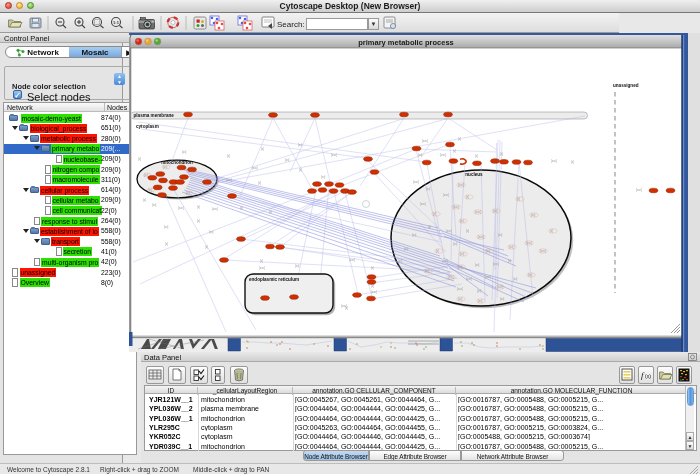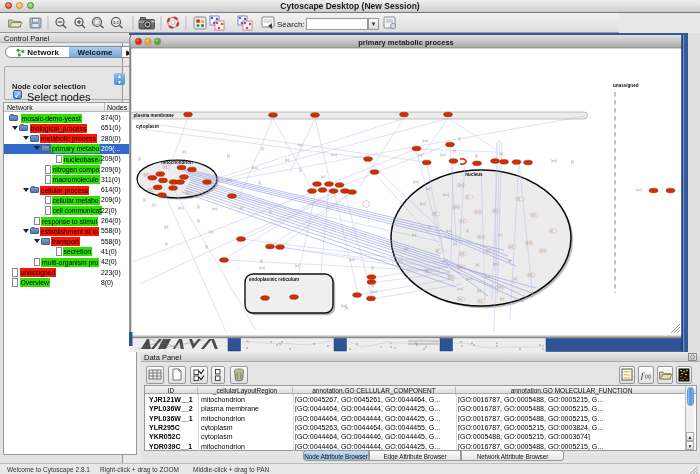--- a/index.html
+++ b/index.html
@@ -66,21 +66,21 @@
 .dc4{left:313px;width:170px;font-weight:normal;}
 #dpscroll{left:544px;top:34px;width:9px;height:64px;background:#f0f0f0;border-left:1px solid #bbb;}
 #dptabs{left:162px;top:98px;height:12px;font-size:6.4px;letter-spacing:-0.1px;}
 .dptab{position:absolute;top:0;height:11px;line-height:11px;text-align:center;background:linear-gradient(#fdfdfd,#e4e4e4);border:1px solid #9a9a9a;color:#111;white-space:nowrap;overflow:hidden;}
 
 #mdi{left:129px;top:33px;width:610px;height:319px;background:#e0e0e0;overflow:hidden;}
 </style>
 </head>
 <body>
 <div class="abs" id="titlebar">
-  <div class="title">Cytoscape Desktop (New Session)</div>
+  <div class="title">Cytoscape Desktop (New Browser)</div>
   <div class="abs tl" style="left:4.7px;background:radial-gradient(circle at 35% 30%,#ff9a8a,#e33325);border:0.5px solid #b2281d;"></div>
   <div class="abs tl" style="left:15.9px;background:radial-gradient(circle at 35% 30%,#ffe9a0,#f5a623);border:0.5px solid #c8851a;"></div>
   <div class="abs tl" style="left:27.4px;background:radial-gradient(circle at 35% 30%,#c4f0a0,#57ba2f);border:0.5px solid #3f8c22;"></div>
 </div>
 <div class="abs" id="toolbar">
   <svg width="700" height="20" viewBox="0 0 700 20">
 
 <g transform="translate(8.5,5)">
  <path d="M0,9 L0,2 L4,2 L5.5,3.5 L12,3.5 L12,9 Z" fill="#c8c89a" stroke="#6b6b48" stroke-width="0.7"></path>
  <path d="M1,9 L3.5,4.5 L13.5,4.5 L11,9 Z" fill="#e4e4b8" stroke="#6b6b48" stroke-width="0.7"></path>
@@ -187,21 +187,21 @@
       </svg>
     </div>
   <div class="abs" id="cptabs">
     <div class="cptab" id="tabnet"><svg width="9" height="9" style="vertical-align:-1.5px">
           <circle cx="2" cy="2.2" r="1.5" fill="#3a3"></circle>
           <circle cx="7" cy="3.4" r="1.5" fill="#3a3"></circle>
           <circle cx="3.4" cy="7" r="1.5" fill="#3a3"></circle>
           <line x1="2" y1="2" x2="7" y2="3.4" stroke="#383" stroke-width="0.7"></line>
           <line x1="2" y1="2" x2="3.4" y2="7" stroke="#383" stroke-width="0.7"></line>
         </svg> Network</div>
-    <div class="cptab" id="tabmos">Welcome</div>
+    <div class="cptab" id="tabmos">Mosaic</div>
     <div class="cptab" id="tabarr">▶</div>
   </div>
   <div class="abs" id="groupbox"></div>
   <div class="abs" id="grouplbl">Node color selection</div>
   <div class="abs" id="combobtn">▲<br>▼</div>
   <div class="abs" id="cbx">✓</div>
   <div class="abs" id="cbxlbl">Select nodes</div>
   <div class="abs" id="treewrap">
     <div id="treehead">
         <span class="c1">Network</span>

